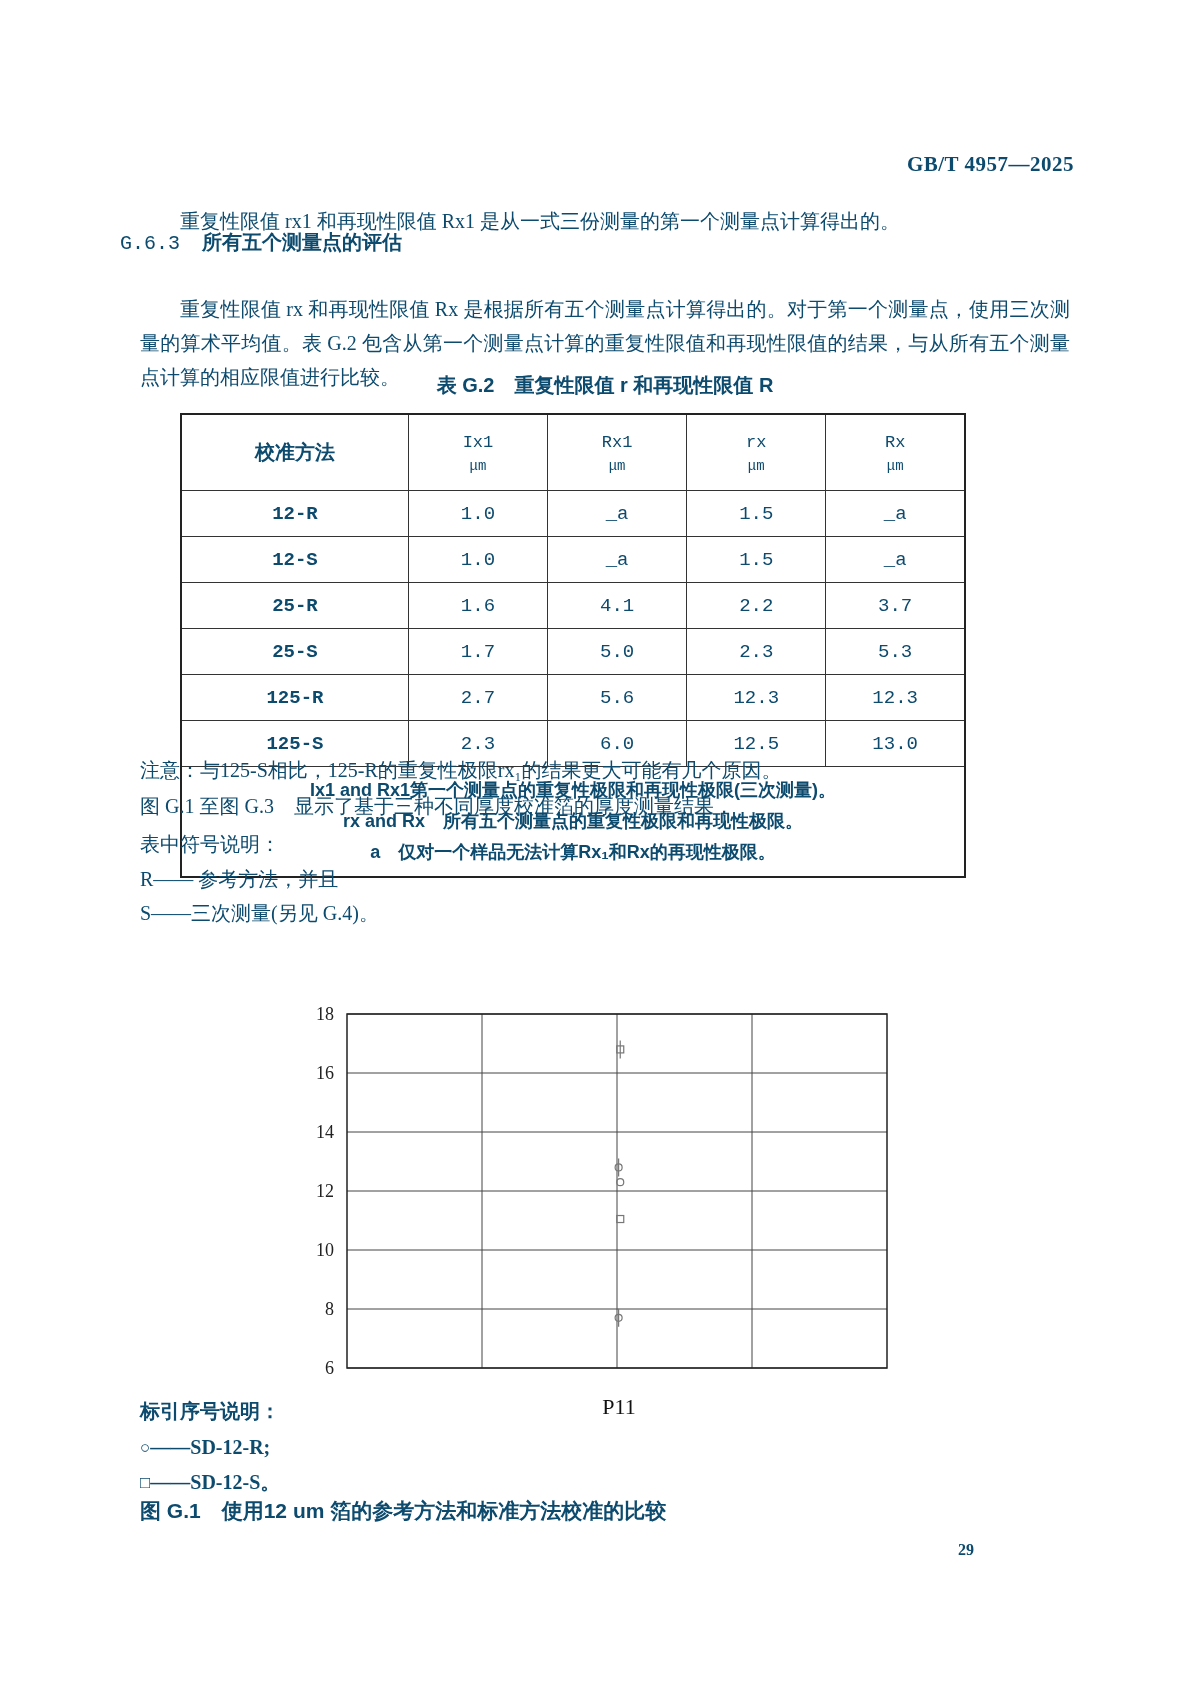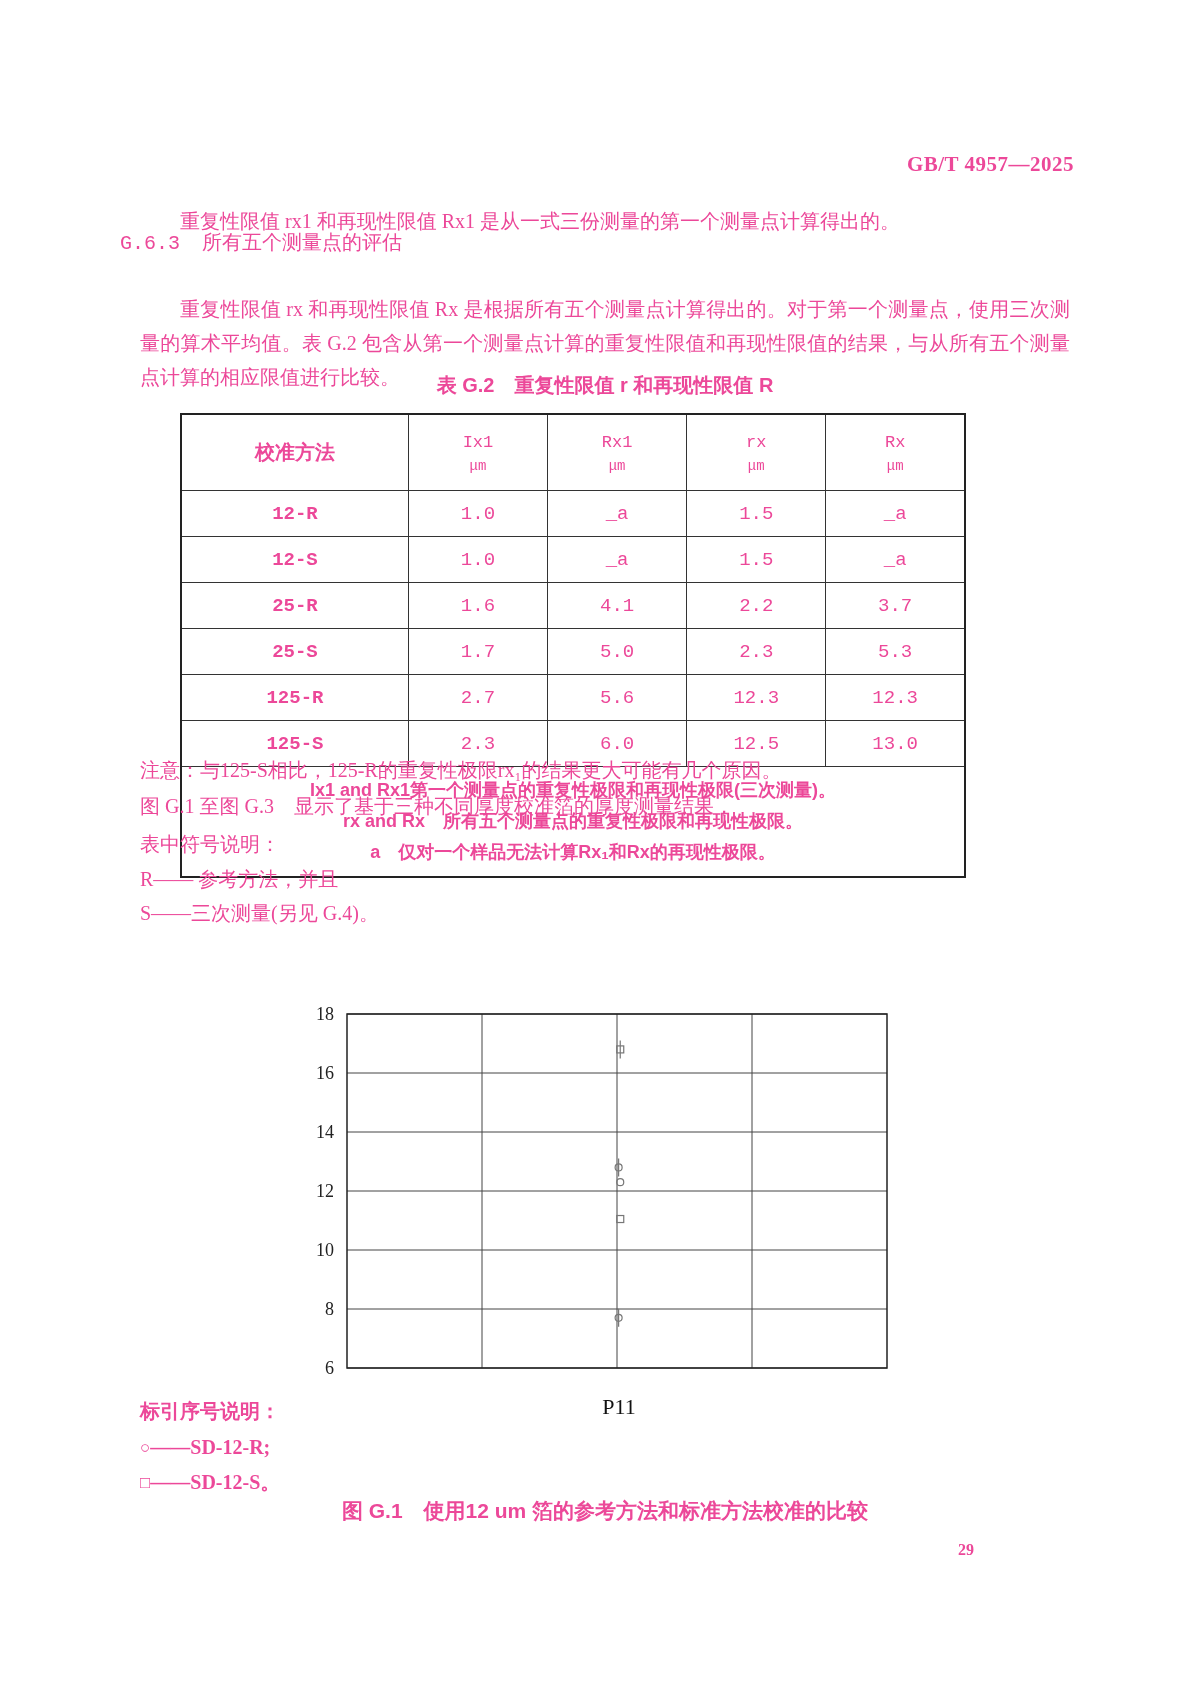--- a/index.html
+++ b/index.html
@@ -1,26 +1,26 @@
 <!DOCTYPE html>
 <html><head>
 <meta charset="utf-8">
 <style>
   html,body{margin:0;padding:0;background:#e8e8e8;}
   .page{
     position:relative;width:1190px;height:1684px;background:#ffffff;
-    font-family:"Liberation Serif",serif;color:#ec4899;overflow:hidden;margin:0 auto;
+    font-family:"Liberation Serif",serif;color:#0c4a6e;overflow:hidden;margin:0 auto;
   }
   .hdr{position:absolute;top:152px;right:116px;font-size:21px;font-weight:bold;letter-spacing:.5px;}
   .para{position:absolute;left:140px;width:930px;font-size:20px;line-height:34px;text-indent:2em;text-align:justify;}
   .p1{top:184px;}
   .p2{top:272px;}
   .h3{position:absolute;left:120px;top:229px;font-size:20px;}
   .h3 .num{font-family:"Liberation Mono",monospace;margin-right:22px;}
-  .h3 .ttl{font-family:"Liberation Sans",sans-serif;font-weight:normal;}
+  .h3 .ttl{font-family:"Liberation Sans",sans-serif;font-weight:bold;}
   .tbl-title{position:absolute;left:140px;top:372px;width:930px;text-align:center;
     font-family:Liberation Sans, sans-serif;font-weight:bold;font-size:20px;}
   table.gtable{position:absolute;left:180px;top:413px;width:786px;border-collapse:collapse;
     border:2px solid #222;}
   table.gtable th,table.gtable td{border:1px solid #333;text-align:center;padding:8px;}
   th.method-h{font-family:"Liberation Sans",sans-serif;font-weight:bold;font-size:20px;}
   .sym{font-family:"Liberation Mono",monospace;font-weight:normal;font-size:17px;padding-top:10px;}
   .unit{font-family:"Liberation Mono",monospace;font-weight:normal;font-size:14px;padding:6px 0 8px 0;}
   td.method{font-family:"Liberation Mono",monospace;font-weight:bold;font-size:19px;height:29px;}
   td.val{font-family:"Liberation Mono",monospace;font-size:19px;height:29px;}
@@ -34,21 +34,21 @@
   .n5{top:900px;}
   .chart-wrap{position:absolute;left:288px;top:968px;margin-top:28px;}
   .legend-title{position:absolute;left:140px;top:1398px;font-family:"Liberation Sans",sans-serif;
     font-weight:bold;font-size:20px;}
   .legend-item{position:absolute;left:140px;font-size:20px;}
   .li1{top:1436px;}
   .li2{top:1469px;}
   .legend-item .sym-glyph{font-size:17px;position:relative;top:-1px;}
   .legend-item .conn{font-weight:bold;}
   .legend-item .lbl{font-weight:bold;}
-  .caption{position:absolute;left:140px;top:1497px;width:930px;text-align:center;
+  .caption{position:absolute;left:140px;top:1497px;width:930px;
     font-family:"Liberation Sans",sans-serif;font-weight:bold;font-size:21px;}
   .pagenum{position:absolute;left:958px;top:1541px;font-size:16px;font-weight:bold;}
 </style>
 </head>
 <body>
 
 <div class="page">
 
   <div class="hdr">GB/T 4957—2025</div>
 

